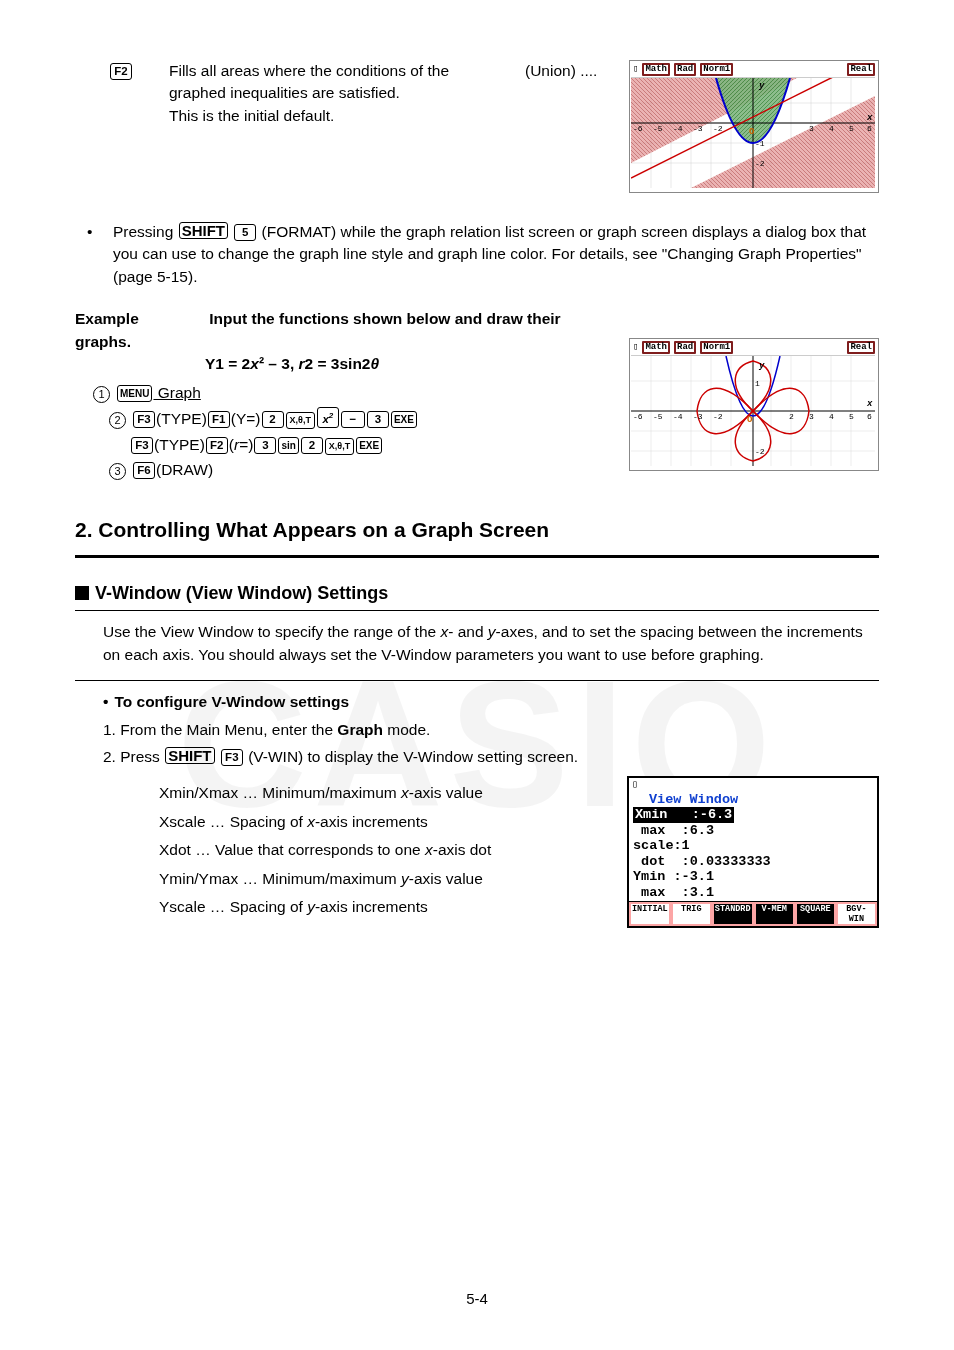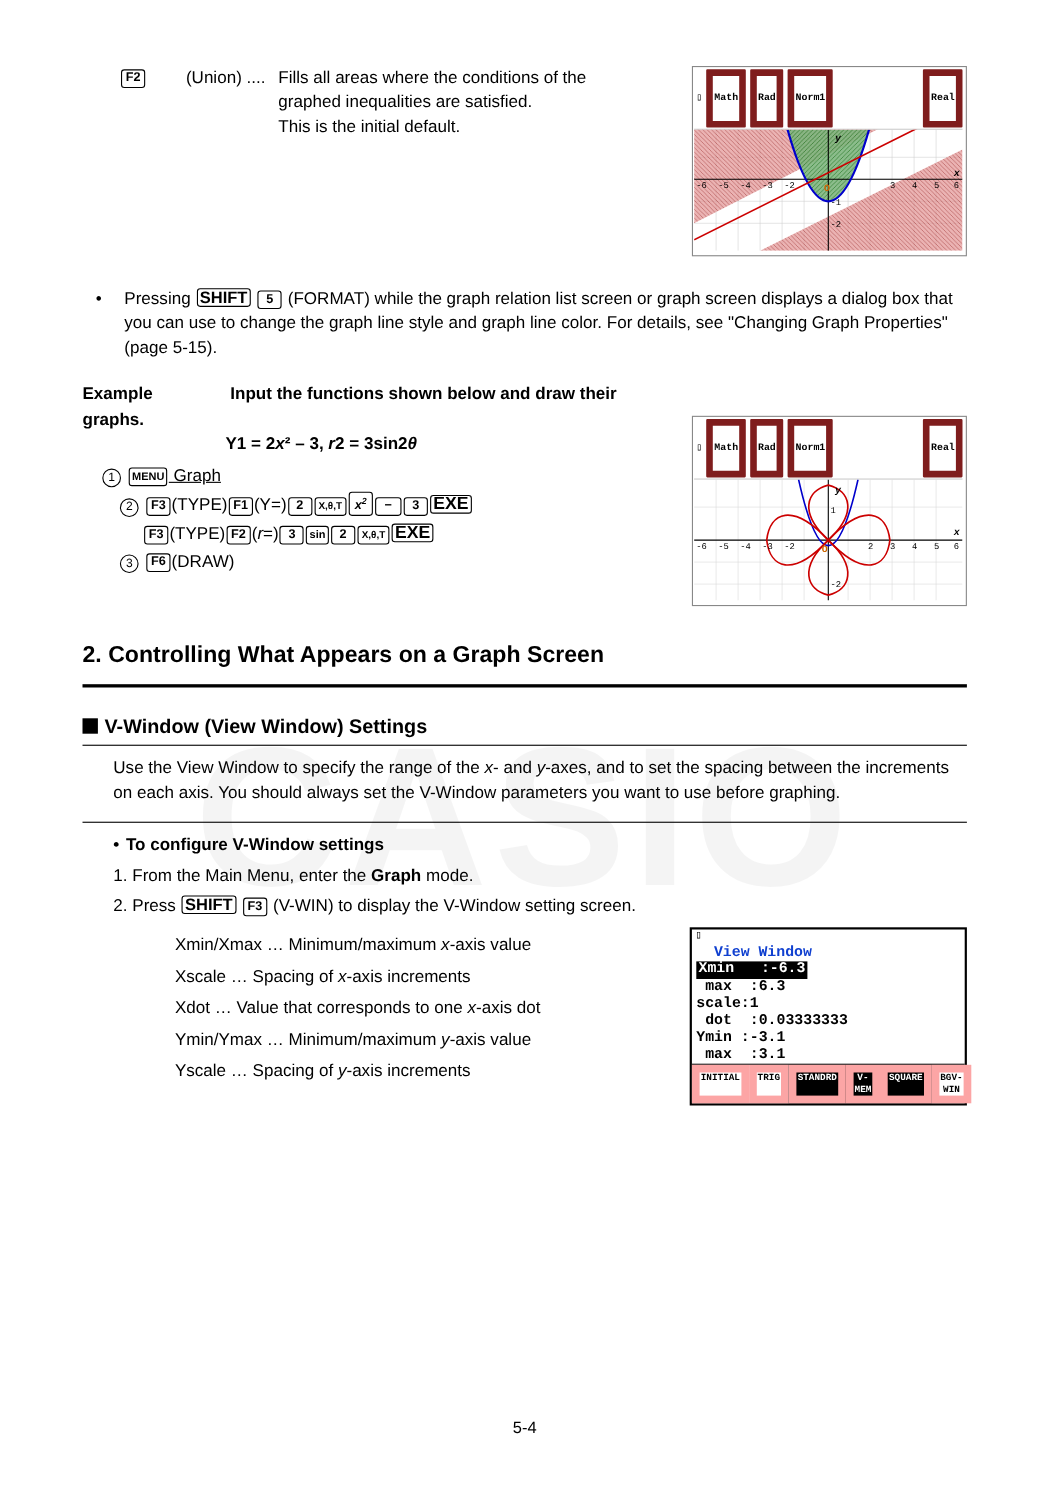--- a/index.html
+++ b/index.html
@@ -23,41 +23,41 @@
     font-weight: bold;
     line-height: 15px;
     vertical-align: 1px;
     margin: 0 1px;
     font-family: Arial, sans-serif;
     min-width: 14px;
     text-align: center;
   }
   .keycap.shift { font-size: 15px; padding: 0 2px; }
   .keycap.menu { font-size: 10px; padding: 0 2px; }
-  .keycap.exe { font-size: 16px; padding: 0 2px; }
+  .keycap.exe { font-size: 10px; padding: 0 2px; }
   .keycap.sin { font-size: 10px; padding: 0 2px; }
   .keycap.minus { padding: 0 4px; font-weight: bold; }
   .screenshot {
     border: 1px solid #888;
     padding: 1px;
     background: #fff;
     width: 246px;
     font-family: "Courier New", monospace;
     font-size: 12px;
     line-height: 1.0;
   }
   .calc-topbar {
     display:flex;
     align-items:center;
     gap:4px;
     padding:1px 2px;
     font-size:9px;
     font-weight:bold;
   }
-  .topbox { border:6px solid #7f1d1d; padding:16px 1px; border-radius:1px;font-family:Liberation Mono, monospace;}
+  .topbox { border:2px solid #7f1d1d; padding:0 1px; border-radius:1px;font-family:Liberation Mono, monospace;}
   .graph-area {
     position: relative;
     width: 244px;
     height: 110px;
     border-top:1px solid #ccc;
   }
   .italic { font-style: italic; }
   h1.section {
     font-size: 21px;
     font-weight: bold;
@@ -119,21 +119,21 @@
     display:inline-block;
     padding:0 2px;
   }
   .fkeys{
     display:flex;
     font-size:8.5px;
     font-weight:bold;
     border-top:1px solid #000;
   }
   .fkeys div{
-    border:7px solid #fca5a5;
+    border:2px solid #fca5a5;
     padding:0 1px;
     flex:1;
     text-align:center;
     line-height:1.2;
   }
   .fkeys .inv{background:#000;color:#fff;}
   sup{font-size:0.7em;}
   .ex-lbl{font-weight:bold;display:inline-block;width:130px;vertical-align:top;}
   .sub-bullet::before{content:"•";font-weight:bold;margin-right:6px;}
   .topright{float:right;margin-left:8px;margin-bottom:8px;}
@@ -156,28 +156,28 @@
 <body>
 
 <div class="watermark">CASIO</div>
 
 <div class="row">
   <div style="flex:1">
     <div style="display:flex;">
       <div style="width:60px;padding-left:34px;">
         <span class="keycap">F2</span>
       </div>
-      <div style="width:84px;">
-        <span>(Union)</span>
-        <span>....</span>
-      </div>
       <div style="flex:1">
         <span>Fills all areas where the conditions of the</span><br>
         <span>graphed inequalities are satisfied.</span><br>
         <span>This is the initial default.</span>
+      </div>
+      <div style="width:84px;">
+        <span>(Union)</span>
+        <span>....</span>
       </div>
     </div>
   </div>
   <div class="screenshot topright">
     <div class="calc-topbar">
       <span>▯</span>
       <span class="topbox">Math</span>
       <span class="topbox">Rad</span>
       <span class="topbox">Norm1</span>
       <span style="flex:1"></span>

